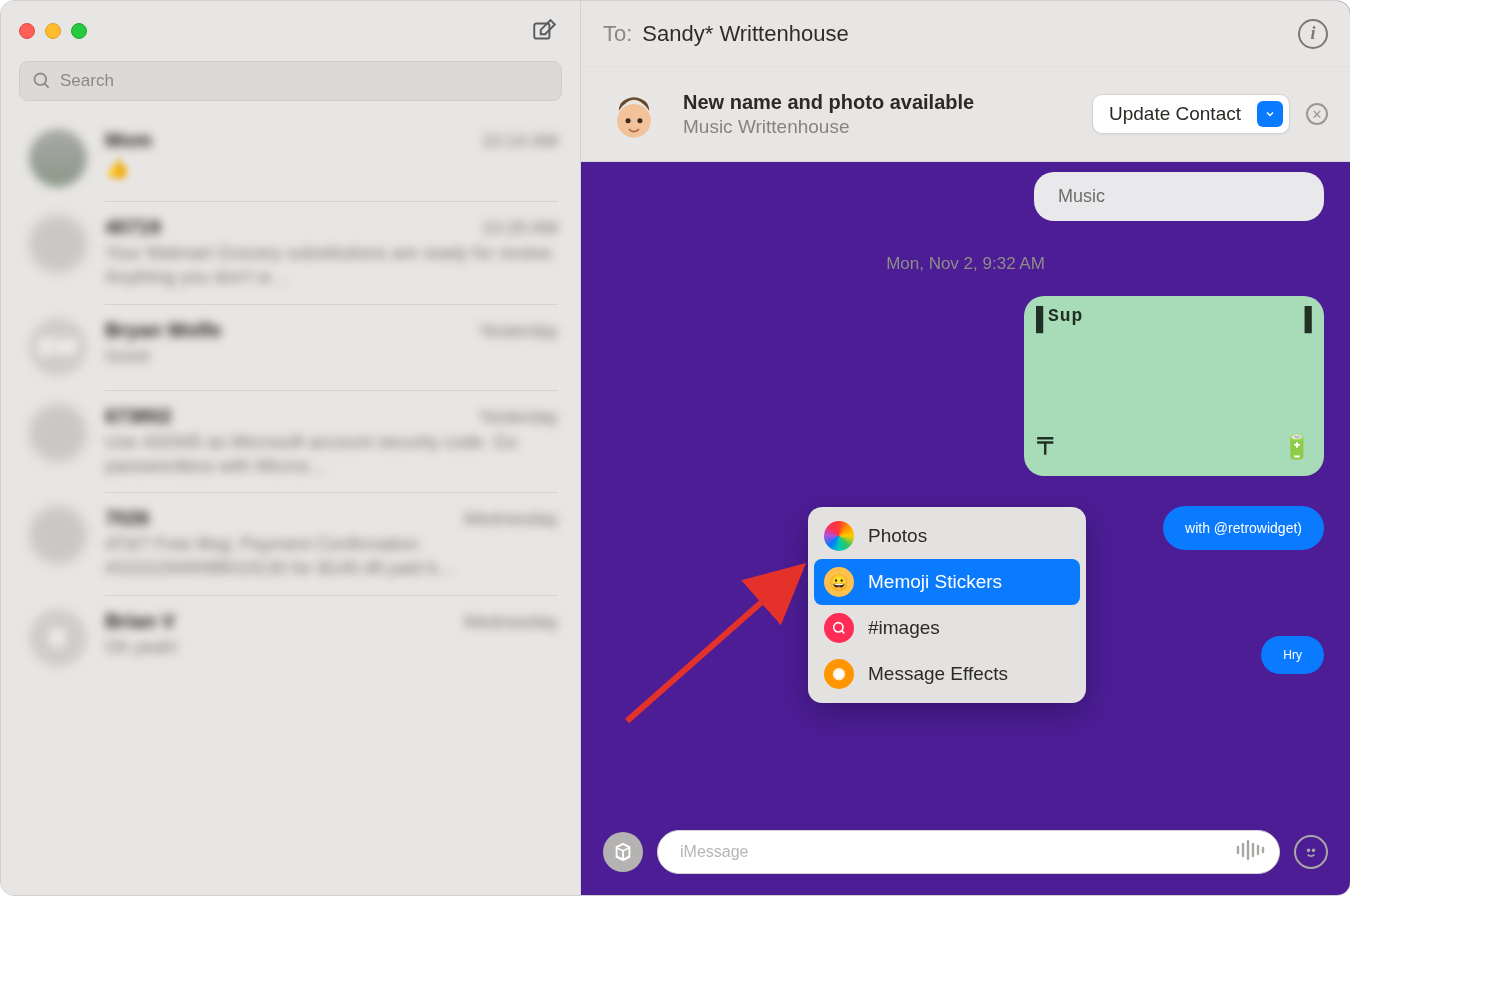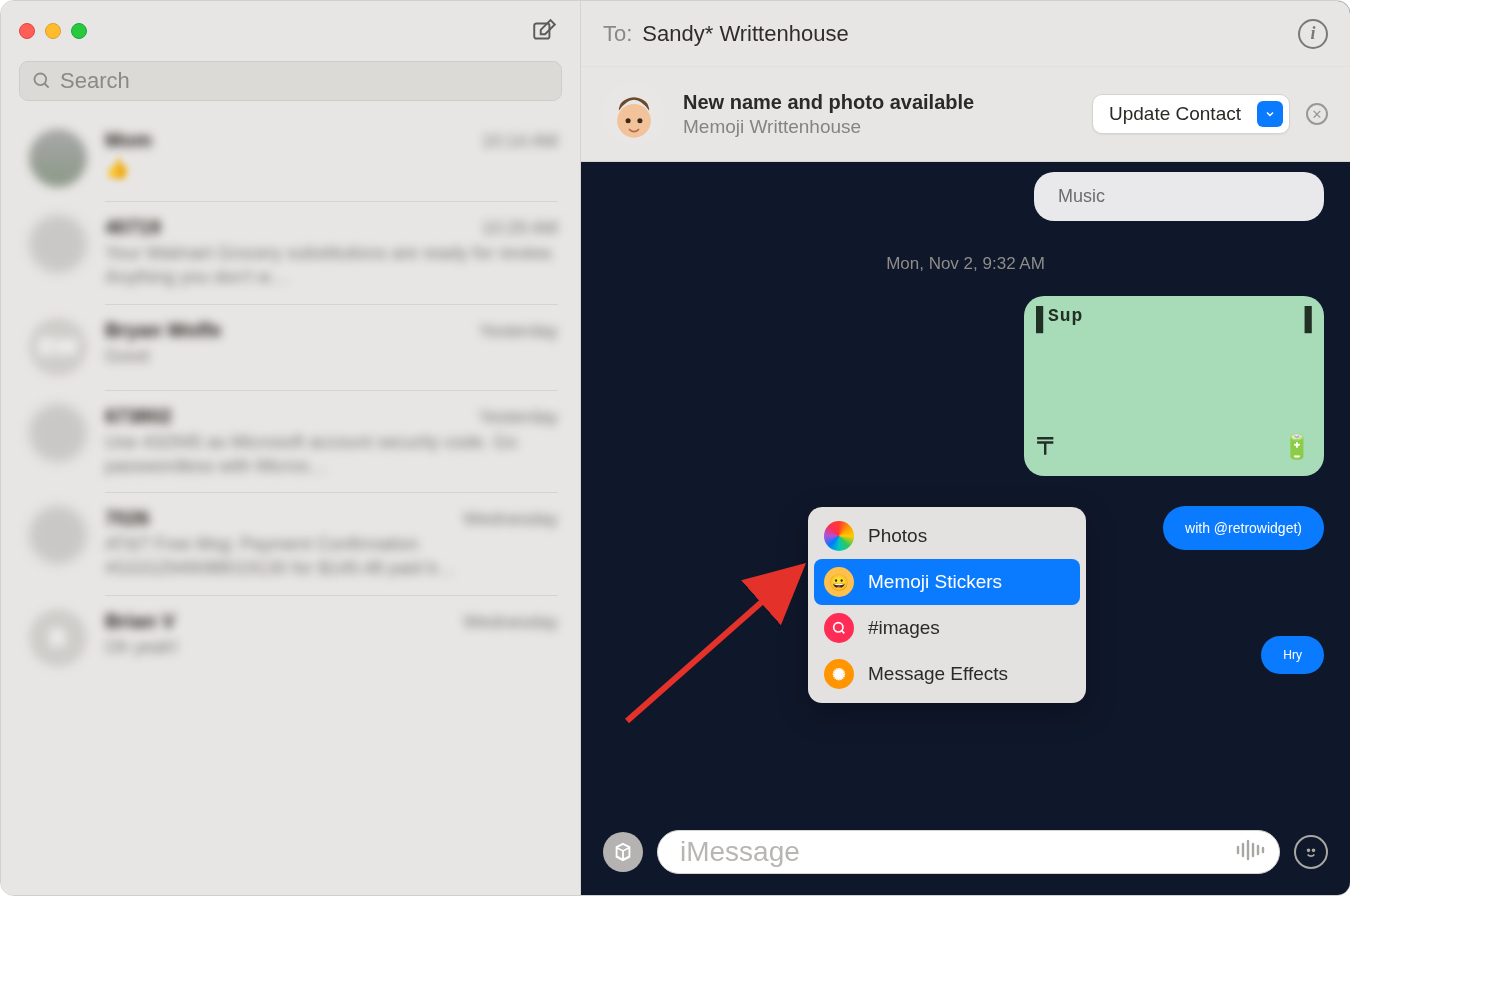--- a/index.html
+++ b/index.html
@@ -49,21 +49,21 @@
 
   .search-wrap { padding: 0 18px 14px 18px; }
   .search {
     display:flex; align-items:center; gap:8px;
     background: #dcdad7;
     border:1px solid #cfcdca;
     border-radius: 9px;
     height: 40px;
     padding: 0 12px;
     color:#8a8986;
-    font-size: 22px;
+    font-size: 17px;
     text-align: center;
   }
   .search svg { color:#8d8c89; }
 
   .convlist { flex:1; overflow:hidden; }
   .conv {
     display:flex; gap:18px;
     padding: 14px 22px 14px 28px;
     filter: blur(0);
   }
@@ -80,21 +80,21 @@
   .conv-name { font-size:20px; font-weight:700; color:#26231f; filter: blur(5px); }
   .conv-time { margin-left:auto; font-size:18px; color:#7a7975; filter: blur(5px);}
   .conv-preview { font-size:18px; color:#7a7975; margin-top:2px; filter: blur(5px); line-height:1.35; max-height:50px; overflow:hidden;}
   .emoji { filter: blur(3px); font-size:20px; margin-top:4px;}
   .conv.first .avatar { filter: blur(5px); background: linear-gradient(#a8a8a8,#8b9887);}
   .conv.first .conv-name,
   .conv.first .conv-time { filter: blur(5px);}
   .avatar.letter { filter: blur(5px); background:#cfcdca;}
 
   
-  .main { flex:1; display:flex; flex-direction:column; background:#0f172a; position:relative;}
+  .main { flex:1; display:flex; flex-direction:column; background:#4c1d95; position:relative;}
   .to-bar {
     height:66px;
     display:flex;align-items:center;
     padding:0 22px;
     border-bottom:1px solid #e2e0de;
     background:#e8e6e4;
     font-size:22px;
     color:#302d29;
   }
   .to-bar .label { color:#8b8986; margin-right:10px;}
@@ -229,21 +229,21 @@
   }
   .apps-btn {
     width:40px;height:40px;border-radius:50%;
     background:#b5b3b1; color:#fff;
     display:flex;align-items:center;justify-content:center;font-weight:700;font-size:18px;
   }
   .msg-input {
     flex:1; display:flex; align-items:center;
     border:1px solid #d5d3d1; border-radius:24px;
     height:44px; padding:0 10px 0 22px;
-    color:#b8b6b3; font-size:28px;
+    color:#b8b6b3; font-size:16px;
     background:#fff;
   }
   .msg-input .wave { margin-left:auto; color:#a9a7a4;}
   .emoji-btn {
     width:34px;height:34px;border:2px solid #a9a7a4;border-radius:50%;
     display:flex;align-items:center;justify-content:center;color:#a9a7a4;font-size:18px;
   }
 </style>
 </head>
 <body>
@@ -359,21 +359,21 @@
         <svg viewBox="0 0 64 64">
           <circle cx="32" cy="40" r="20" fill="#f2c29b"></circle>
           <path d="M14 28 Q32 2 50 28 Q50 14 32 12 Q14 14 14 28" fill="#6b4a2b"></path>
           <circle cx="25" cy="40" r="3" fill="#3a2a1a"></circle>
             <circle cx="39" cy="40" r="3" fill="#3a2a1a"></circle>
           <path d="M26 50 Q32 56 38 50" stroke="#b06a4a" stroke-width="2" fill="none"></path>
         </svg>
       </div>
       <div class="banner-text">
         <div class="line1">New name and photo available</div>
-        <div class="line2">Memoji Writtenhouse</div>
+        <div class="line2">Music Writtenhouse</div>
       </div>
       <div class="banner-right">
         <div class="update-pill">
           <span class="text">Update Contact</span>
           <span class="chev">
             <svg width="12" height="12" viewBox="0 0 24 24" fill="none" stroke="white" stroke-width="3">
                 <path d="m6 9 6 6 6-6"></path>
               </svg>
           </span>
         </div>

